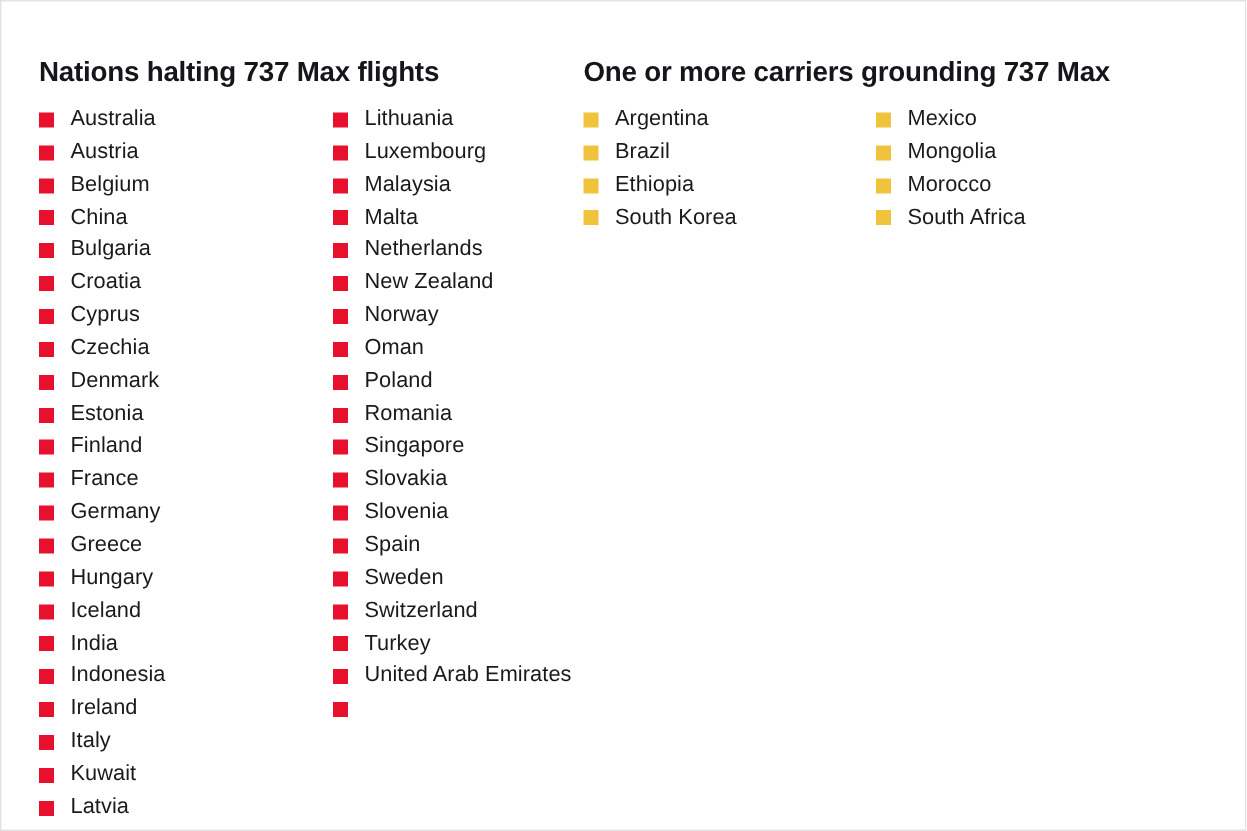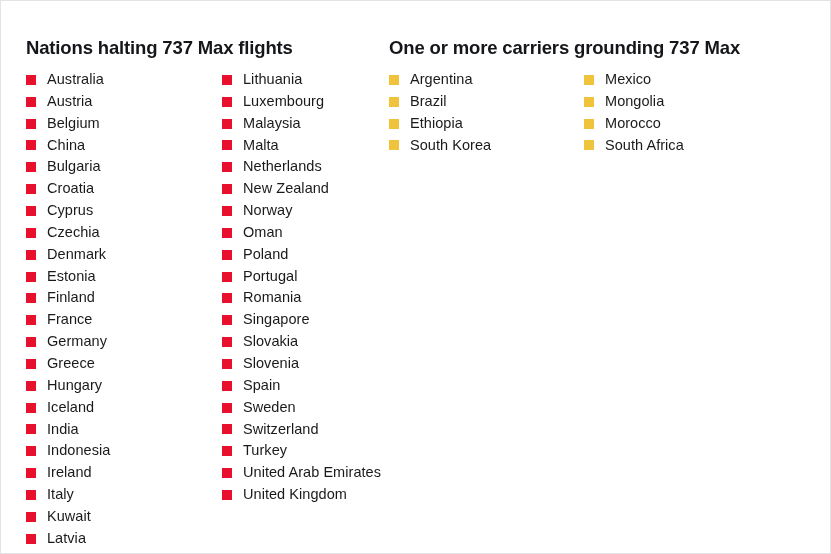--- a/index.html
+++ b/index.html
@@ -230,24 +230,20 @@
           <li class="entry">
             <span class="swatch" style="background-color: rgb(232, 17, 45);"></span>
             <span class="entry-label">Oman</span>
           </li>
           <li class="entry">
             <span class="swatch" style="background-color: rgb(232, 17, 45);"></span>
             <span class="entry-label">Poland</span>
           </li>
           <li class="entry">
             <span class="swatch" style="background-color: rgb(232, 17, 45);"></span>
-            <span class="entry-label">Portugal</span>
-          </li>
-          <li class="entry">
-            <span class="swatch" style="background-color: rgb(232, 17, 45);"></span>
             <span class="entry-label">Romania</span>
           </li>
           <li class="entry">
             <span class="swatch" style="background-color: rgb(232, 17, 45);"></span>
             <span class="entry-label">Singapore</span>
           </li>
           <li class="entry">
             <span class="swatch" style="background-color: rgb(232, 17, 45);"></span>
             <span class="entry-label">Slovakia</span>
           </li>
@@ -270,21 +266,20 @@
           <li class="entry">
             <span class="swatch" style="background-color: rgb(232, 17, 45);"></span>
             <span class="entry-label">Turkey</span>
           </li>
           <li class="entry">
             <span class="swatch" style="background-color: rgb(232, 17, 45);"></span>
             <span class="entry-label">United Arab Emirates</span>
           </li>
           <li class="entry">
             <span class="swatch" style="background-color: rgb(232, 17, 45);"></span>
-            <span class="entry-label">United Kingdom</span>
           </li>
         </ul>
     </div>
   </section>
 
   <section class="panel" id="panel-carriers">
     <h2 class="panel-title">One or more carriers grounding 737 Max</h2>
     <div class="columns">
       <ul class="entry-list col-a">
           <li class="entry">

